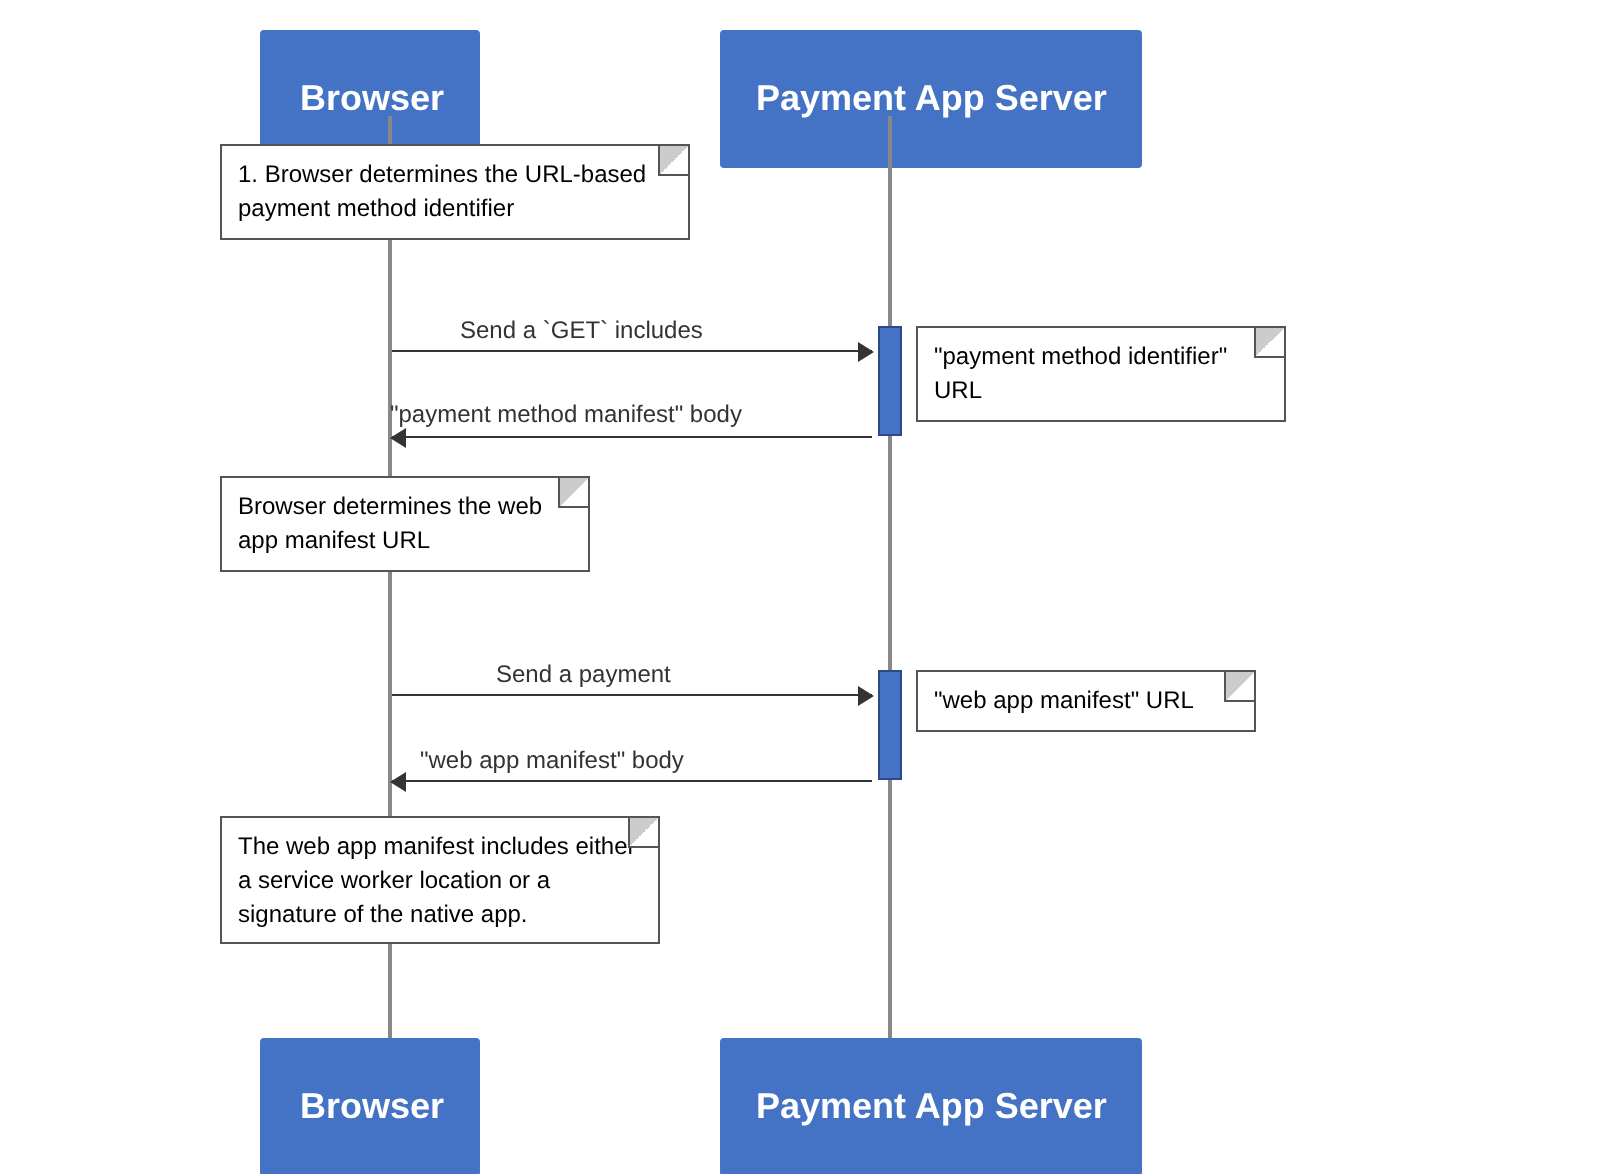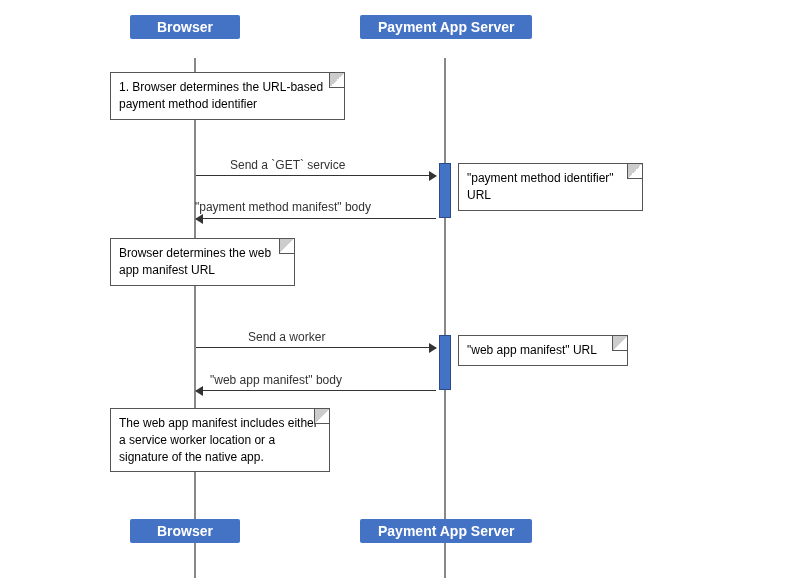--- a/index.html
+++ b/index.html
@@ -18,24 +18,24 @@
       width: 800px;
       height: 587px;
     }
 
     
     .lifeline-box {
       position: absolute;
       background: #4472C4;
       color: #fff;
       font-weight: bold;
-      font-size: 14px;
-      padding: 4px 18px;
+      font-size: 18px;
+      padding: 24px 18px;
       border-radius: 2px;
-      text-align: center;
+      text-align: right;
       min-width: 110px;
     }
 
     
     .lifeline-line {
       position: absolute;
       width: 2px;
       background: #888;
       top: 0;
       bottom: 0;
@@ -101,21 +101,21 @@
   <div class="note-box dogear" style="left: 110px; top: 72px; width: 235px;">
     <span>1. Browser determines the URL-based payment method identifier</span>
   </div>
 
   <div style="position:absolute; top: 175px; left: 196px; width: 240px; height: 1px; background: #333;">
 
     <div style="position:absolute; right:-1px; top:-4px; width:0; height:0;
                 border-top:5px solid transparent; border-bottom:5px solid transparent;
                 border-left:8px solid #333;"></div>
   </div>
-  <div class="arrow-label" style="left: 230px; top: 158px;">Send a `GET` service</div>
+  <div class="arrow-label" style="left: 230px; top: 158px;">Send a `GET` includes</div>
 
   <div class="note-box dogear" style="left: 458px; top: 163px; width: 185px;">
     <span>"payment method identifier" URL</span>
   </div>
 
   <div style="position:absolute; top: 218px; left: 196px; width: 240px; height: 1px; background: #333;">
 
     <div style="position:absolute; left:-1px; top:-4px; width:0; height:0;
                 border-top:5px solid transparent; border-bottom:5px solid transparent;
                 border-right:8px solid #333;"></div>
@@ -124,21 +124,21 @@
 
   <div class="note-box dogear" style="left: 110px; top: 238px; width: 185px;">
     <span>Browser determines the web app manifest URL</span>
   </div>
 
   <div style="position:absolute; top: 347px; left: 196px; width: 240px; height: 1px; background: #333;">
     <div style="position:absolute; right:-1px; top:-4px; width:0; height:0;
                 border-top:5px solid transparent; border-bottom:5px solid transparent;
                 border-left:8px solid #333;"></div>
   </div>
-  <div class="arrow-label" style="left: 248px; top: 330px;">Send a worker</div>
+  <div class="arrow-label" style="left: 248px; top: 330px;">Send a payment</div>
 
   <div class="note-box dogear" style="left: 458px; top: 335px; width: 170px;">
     <span>"web app manifest" URL</span>
   </div>
 
   <div style="position:absolute; top: 390px; left: 196px; width: 240px; height: 1px; background: #333;">
     <div style="position:absolute; left:-1px; top:-4px; width:0; height:0;
                 border-top:5px solid transparent; border-bottom:5px solid transparent;
                 border-right:8px solid #333;"></div>
   </div>

